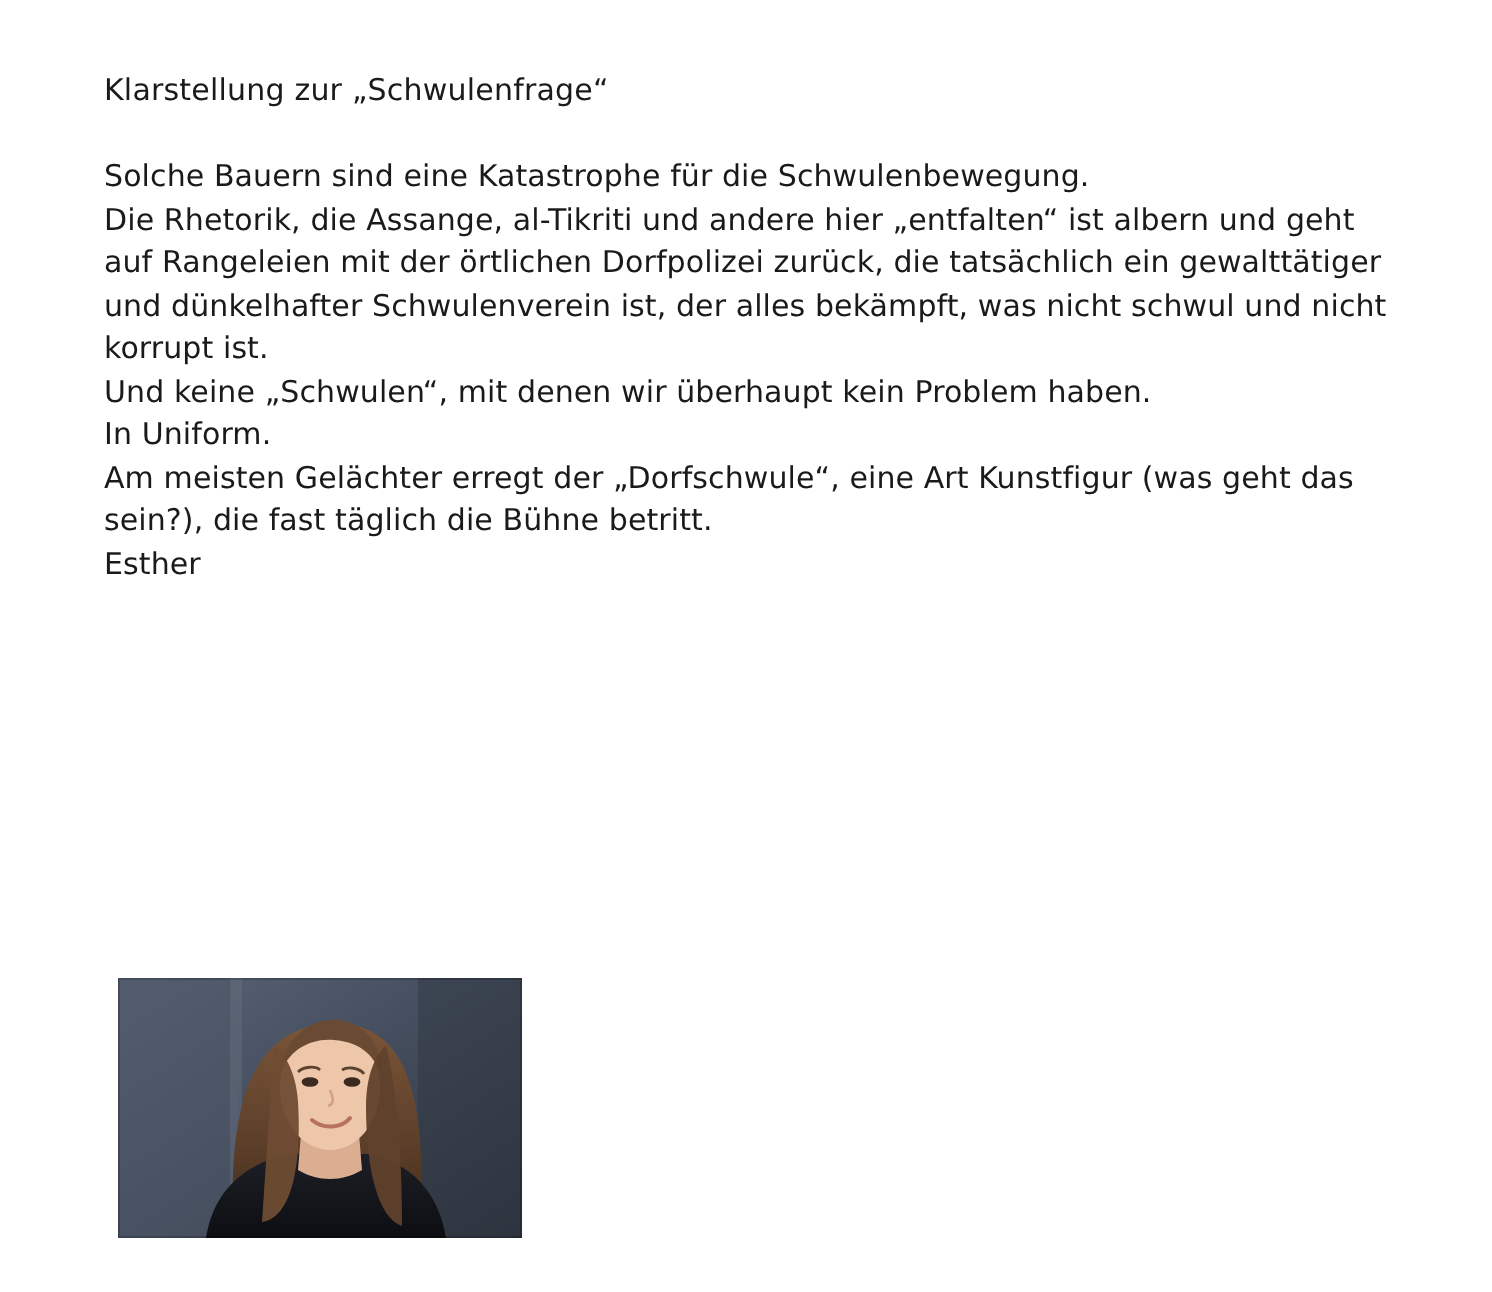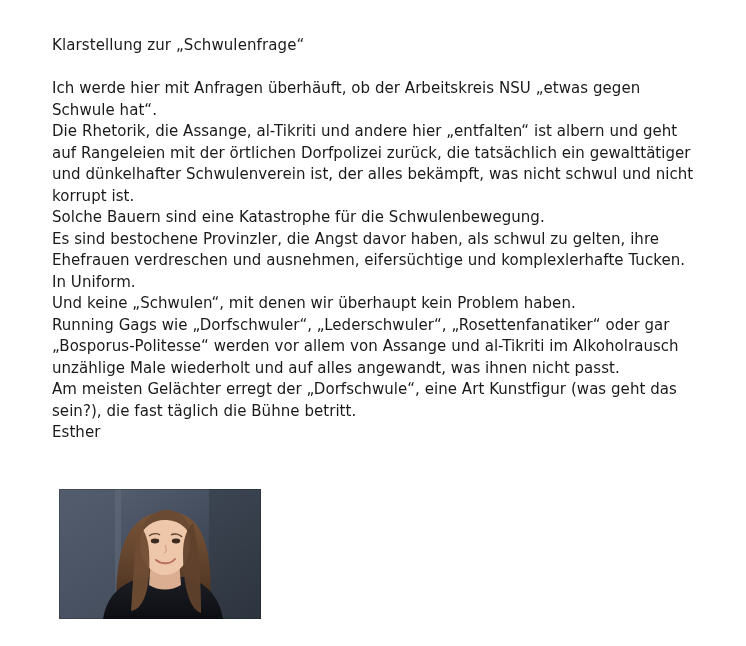--- a/index.html
+++ b/index.html
@@ -63,27 +63,24 @@
     display: block;
   }
 </style>
 </head>
 <body>
 
 <div class="page">
   <div class="doc">
     <div class="title">Klarstellung zur „Schwulenfrage“</div>
     <div class="body-text">
-      <p class="para">Ich werde hier mit Anfragen überhäuft, ob der Arbeitskreis NSU „etwas gegen Schwule hat“.</p>
+      <p class="para">Solche Bauern sind eine Katastrophe für die Schwulenbewegung.</p>
       <p class="para">Die Rhetorik, die Assange, al-Tikriti und andere hier „entfalten“ ist albern und geht auf Rangeleien mit der örtlichen Dorfpolizei zurück, die tatsächlich ein gewalttätiger und dünkelhafter Schwulenverein ist, der alles bekämpft, was nicht schwul und nicht korrupt ist.</p>
-      <p class="para">Solche Bauern sind eine Katastrophe für die Schwulenbewegung.</p>
-      <p class="para">Es sind bestochene Provinzler, die Angst davor haben, als schwul zu gelten, ihre Ehefrauen verdreschen und ausnehmen, eifersüchtige und komplexlerhafte Tucken.</p>
+      <p class="para">Und keine „Schwulen“, mit denen wir überhaupt kein Problem haben.</p>
       <p class="para">In Uniform.</p>
-      <p class="para">Und keine „Schwulen“, mit denen wir überhaupt kein Problem haben.</p>
-      <p class="para">Running Gags wie „Dorfschwuler“, „Lederschwuler“, „Rosettenfanatiker“ oder gar „Bosporus-Politesse“ werden vor allem von Assange und al-Tikriti im Alkoholrausch unzählige Male wiederholt und auf alles angewandt, was ihnen nicht passt.</p>
       <p class="para">Am meisten Gelächter erregt der „Dorfschwule“, eine Art Kunstfigur (was geht das sein?), die fast täglich die Bühne betritt.</p>
       <p class="signature">Esther</p>
     </div>
   </div>
 
   <div class="photo">
     <svg width="202" height="130" viewBox="0 0 202 130" xmlns="http://www.w3.org/2000/svg">
       <defs>
         <linearGradient id="bgGrad" x1="0" y1="0" x2="1" y2="1">
           <stop offset="0%" stop-color="#5a6475"></stop>

